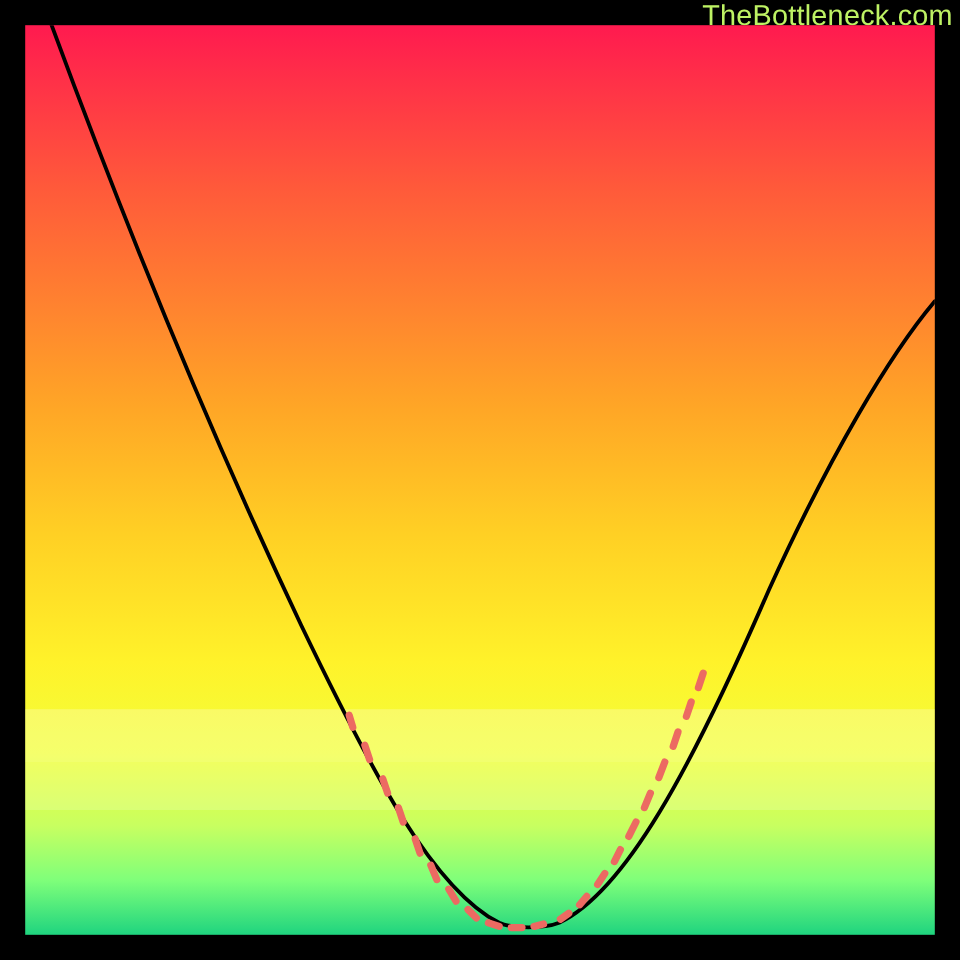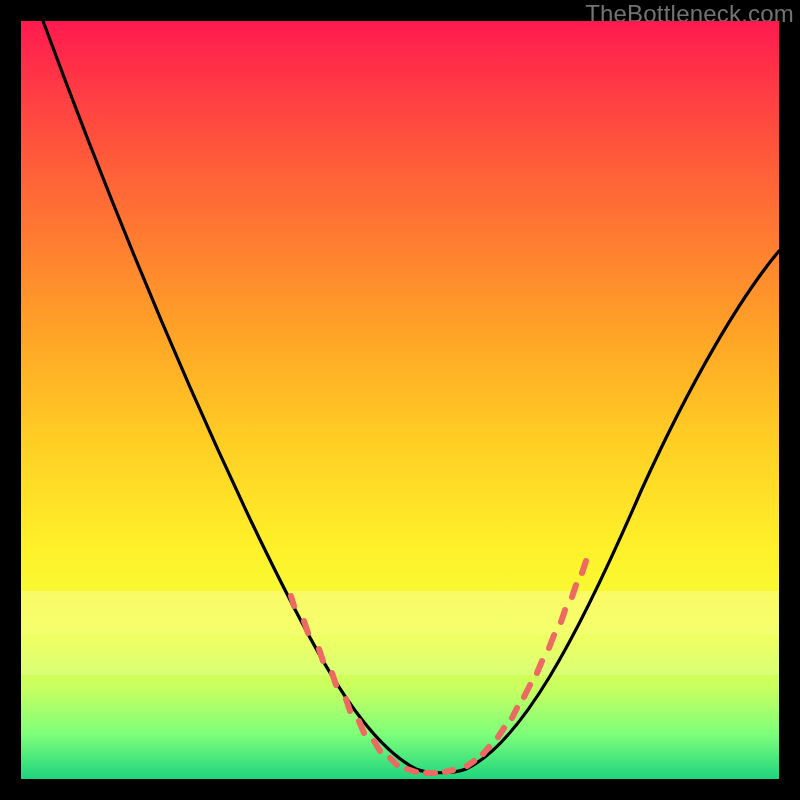--- a/index.html
+++ b/index.html
@@ -45,21 +45,21 @@
     left: 0;
     width: 100%;
     background: rgba(255,255,255,0.25);
   }
   .haze.a { top: 570px; height: 44px; }
   .haze.b { top: 614px; height: 40px; background: rgba(255,255,255,0.18); }
   .watermark {
     position: absolute;
     top: 0px;
     right: 6px;
-    color: #737373;
+    color: #bef264;
     font-size: 24px;
     letter-spacing: 0.2px;
     font-weight: 500;
   }
 </style>
 </head>
 <body>
 
 <div class="watermark">TheBottleneck.com</div>
 

